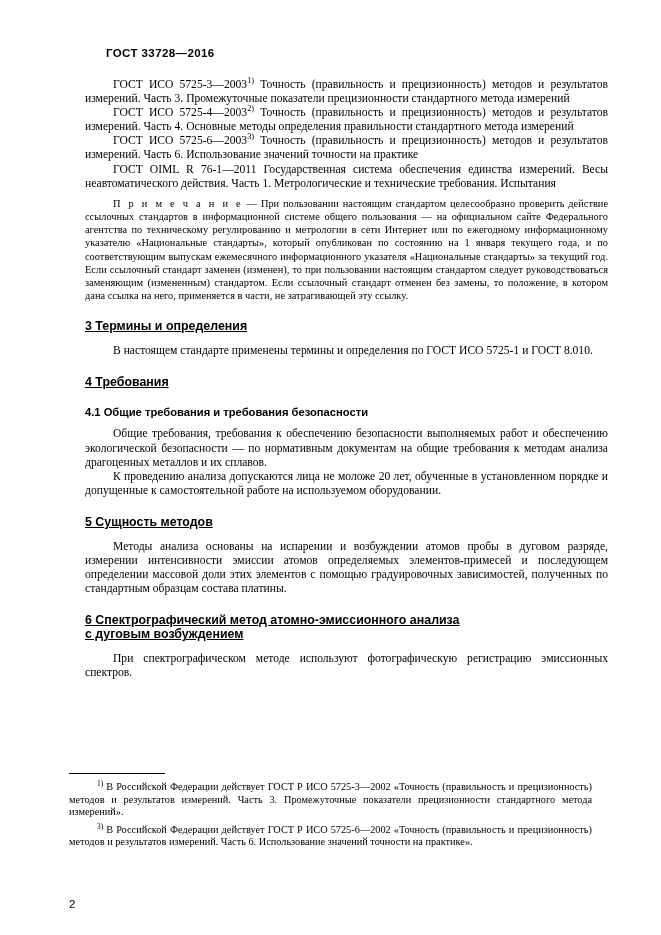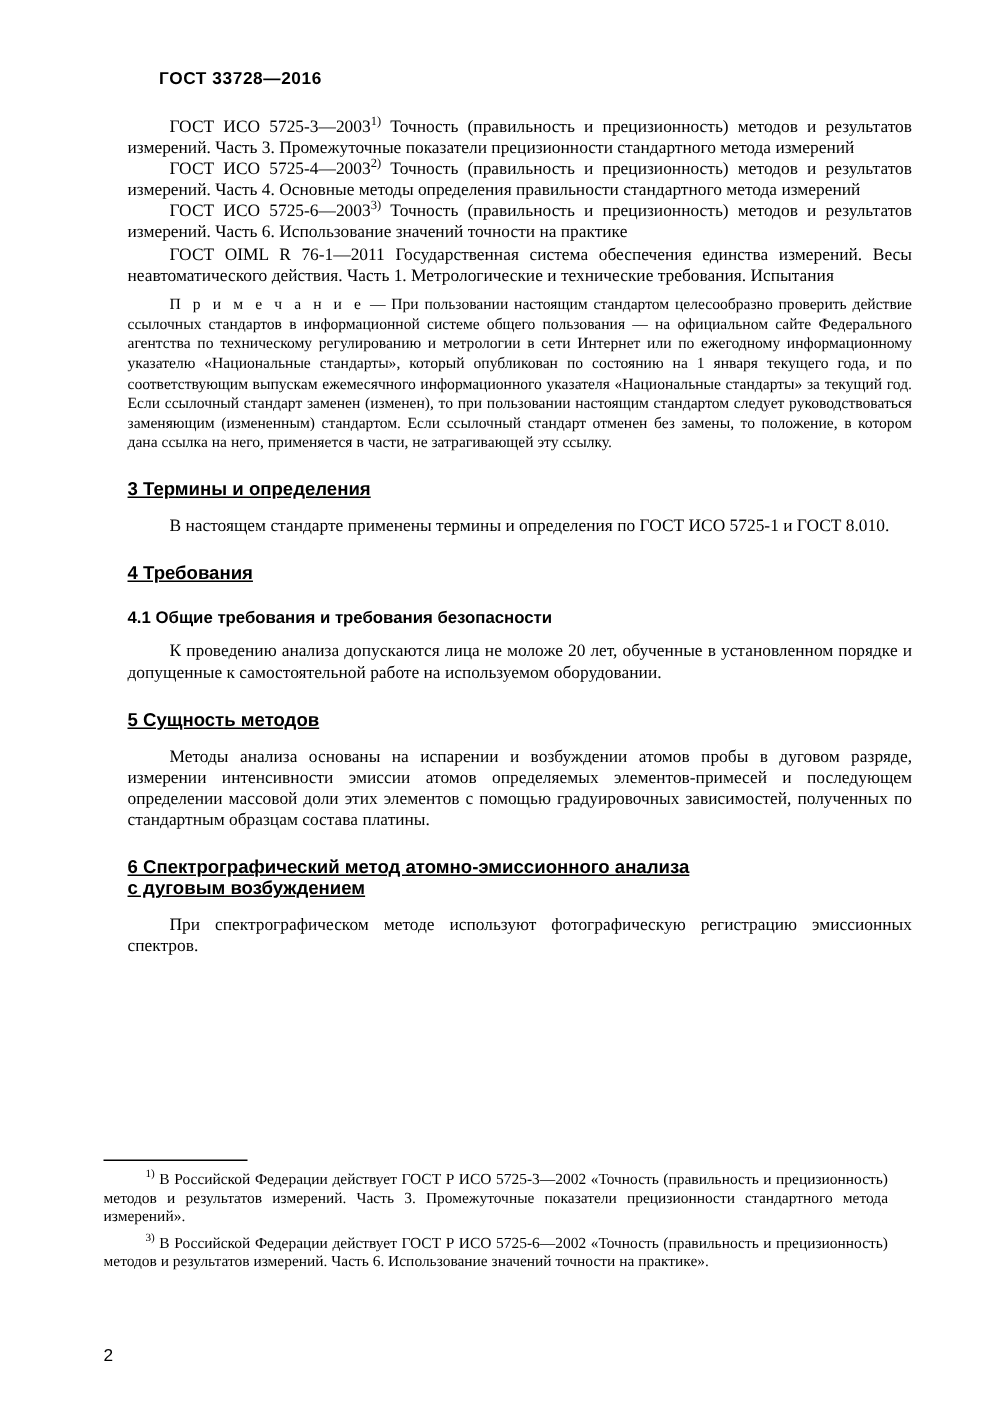--- a/index.html
+++ b/index.html
@@ -122,20 +122,21 @@
     <p class="ind">ГОСТ OIML R 76-1—2011 Государственная система обеспечения единства измерений. Весы неавтоматического действия. Часть 1. Метрологические и технические требования. Испытания</p>
 
     <div class="note"><span class="spaced">П р и м е ч а н и е</span><span> — При пользовании настоящим стандартом целесообразно проверить действие ссылочных стандартов в информационной системе общего пользования — на официальном сайте Федерального агентства по техническому регулированию и метрологии в сети Интернет или по ежегодному информационному указателю «Национальные стандарты», который опубликован по состоянию на 1 января текущего года, и по соответствующим выпускам ежемесячного информационного указателя «Национальные стандарты» за текущий год. Если ссылочный стандарт заменен (изменен), то при пользовании настоящим стандартом следует руководствоваться заменяющим (измененным) стандартом. Если ссылочный стандарт отменен без замены, то положение, в котором дана ссылка на него, применяется в части, не затрагивающей эту ссылку.</span></div>
 
     <h2 class="sec-heading">3 Термины и определения</h2>
     <p class="ind">В настоящем стандарте применены термины и определения по ГОСТ ИСО 5725-1 и ГОСТ 8.010.</p>
 
     <h2 class="sec-heading">4 Требования</h2>
 
     <h3 class="sub-heading">4.1 Общие требования и требования безопасности</h3>
+    <p class="ind">Общие требования, требования к обеспечению безопасности выполняемых работ и обеспечению экологической безопасности — по нормативным документам на общие требования к методам анализа драгоценных металлов и их сплавов.</p>
 
     <p class="ind">К проведению анализа допускаются лица не моложе 20 лет, обученные в установленном порядке и допущенные к самостоятельной работе на используемом оборудовании.</p>
 
     <h2 class="sec-heading">5 Сущность методов</h2>
     <p class="ind">Методы анализа основаны на испарении и возбуждении атомов пробы в дуговом разряде, измерении интенсивности эмиссии атомов определяемых элементов-примесей и последующем определении массовой доли этих элементов с помощью градуировочных зависимостей, полученных по стандартным образцам состава платины.</p>
 
     <h2 class="sec-heading"><span>6 Спектрографический метод атомно-эмиссионного анализа</span><br><span>с дуговым возбуждением</span></h2>
     <p class="ind">При спектрографическом методе используют фотографическую регистрацию эмиссионных спектров.</p>
 
   </div>

